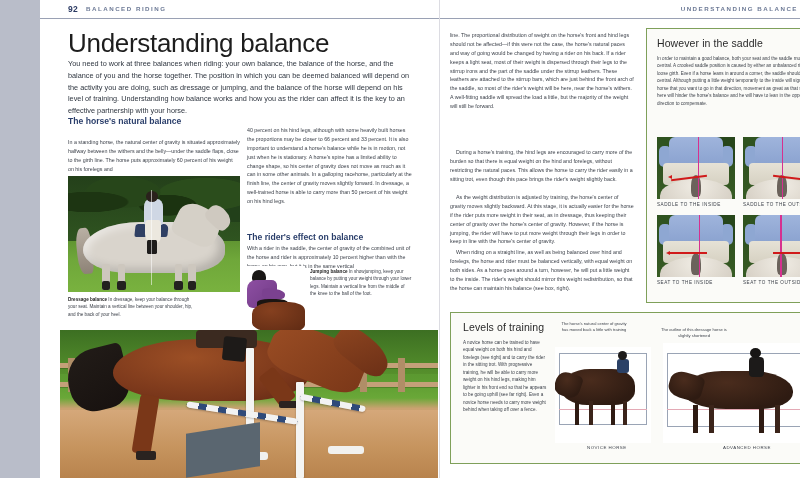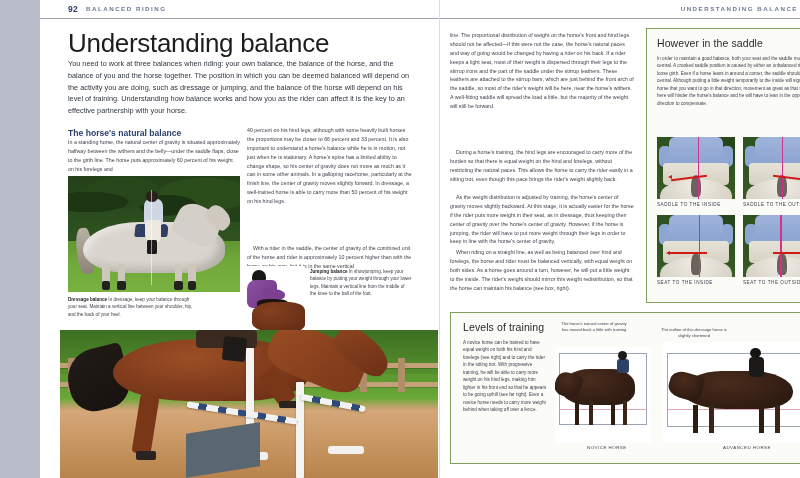--- a/index.html
+++ b/index.html
@@ -302,21 +302,21 @@
 
     <div class="runhead runhead-left">
       <span class="folio">92</span>
       <span class="chapter">Balanced riding</span>
     </div>
 
     <h1 class="title" style="position:absolute;left:28px;top:30px;">Understanding balance</h1>
 
     <p class="intro" style="position:absolute;left:28px;top:58px;width:342px;">You need to work at three balances when riding: your own balance, the balance of the horse, and the balance of you and the horse together. The position in which you can be deemed balanced will depend on the activity you are doing, such as dressage or jumping, and the balance of the horse will depend on his level of training. Understanding how balance works and how you as the rider can affect it is the key to an effective partnership with your horse.</p>
 
-    <h2 class="sub" style="position:absolute;left:28px;top:128px;width:175px;">The horse's natural balance</h2>
+    <h2 class="sub" style="position:absolute;left:28px;top:116px;width:175px;">The horse's natural balance</h2>
     <p class="body" style="position:absolute;left:28px;top:138px;width:172px;">In a standing horse, the natural center of gravity is situated approximately halfway between the withers and the belly—under the saddle flaps, close to the girth line. The horse puts approximately 60 percent of his weight on his forelegs and</p>
 
     <div class="photo ph-dressage" style="left:28px;top:176px;width:172px;height:116px;">
       <div class="bg"></div>
       <div class="trees"></div>
       <div class="tail"></div>
       <div class="horse"></div>
       <div class="neck"></div>
       <div class="head"></div>
       <div class="leg" style="left:20%;top:76%;height:22%;">
@@ -336,20 +336,21 @@
       <div class="rider-head"></div>
       <div class="rider-leg"></div>
       <div class="rider-boot"></div>
       <div class="vline"></div>
     </div>
 
     <p class="cap" style="position:absolute;left:28px;top:296px;width:128px;"><b>Dressage balance</b> <span>In dressage, keep your balance through your seat. Maintain a vertical line between your shoulder, hip, and the back of your heel.</span></p>
 
     <p class="body" style="position:absolute;left:207px;top:126px;width:165px;">40 percent on his hind legs, although with some heavily built horses the proportions may be closer to 66 percent and 33 percent. It is also important to understand a horse's balance while he is in motion, not just when he is stationary. A horse's spine has a limited ability to change shape, so his center of gravity does not move as much as it can in some other animals. In a galloping racehorse, particularly at the finish line, the center of gravity moves slightly forward. In dressage, a well-trained horse is able to carry more than 50 percent of his weight on his hind legs.</p>
 
+    <h2 class="sub" style="position:absolute;left:207px;top:232px;width:170px;">The rider's effect on balance</h2>
     <p class="body" style="position:absolute;left:207px;top:244px;width:165px;">With a rider in the saddle, the center of gravity of the combined unit of the horse and rider is approximately 10 percent higher than with the horse on his own, but it is in the same vertical</p>
 
     <div class="photo ph-rider" style="left:207px;top:266px;width:58px;height:64px;overflow:hidden;">
       <div class="bg"></div>
       <div class="helmet"></div>
       <div class="jacket"></div>
       <div class="arm"></div>
       <div class="mane"></div>
       <div class="horse"></div>
     </div>

